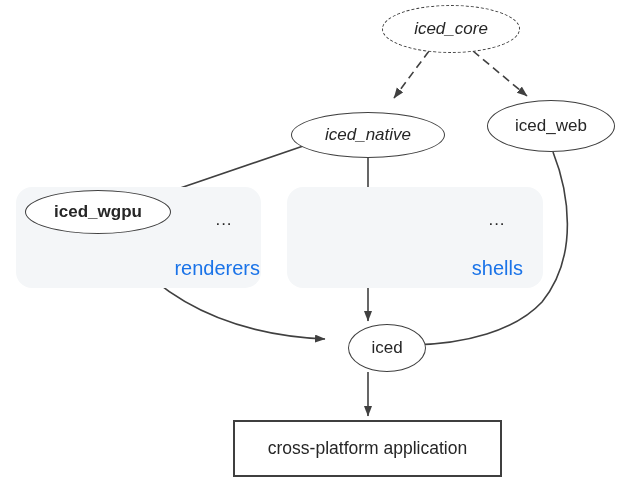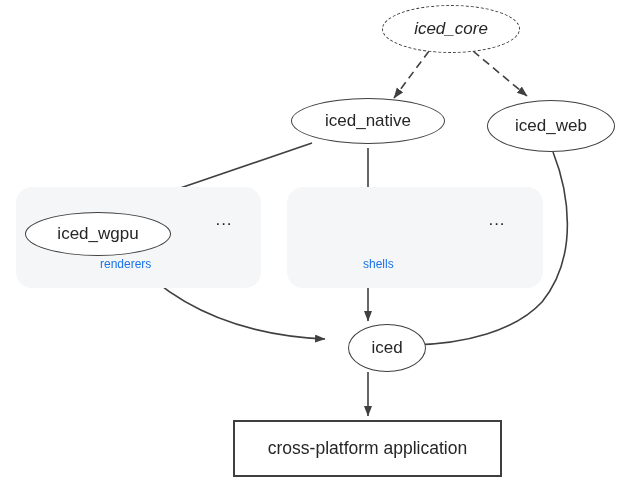--- a/index.html
+++ b/index.html
@@ -45,21 +45,22 @@
     position: absolute;
     width: 48px;
     text-align: center;
     font-size: 17px;
     color: var(--text);
     letter-spacing: 1px;
   }
   .group-label {
     position: absolute;
     width: 160px;
-    font-size: 12px;
+    text-align: right;
+    font-size: 20px;
     color: var(--group-label);
   }
   .node {
     position: absolute;
     display: flex;
     align-items: center;
     justify-content: center;
     font-size: 17px;
     color: var(--text);
     background: var(--node-fill);
@@ -99,24 +100,24 @@
   <div class="group" style="left:287px; top:187px; width:256px; height:101px;"></div>
 
   <div class="ellipsis" style="left:200px; top:210px;">...</div>
   <div class="ellipsis" style="left:473px; top:210px;">...</div>
 
   <div class="group-label" style="left:100px; top:257px;">renderers</div>
   <div class="group-label" style="left:363px; top:257px;">shells</div>
 
   <div class="node ellipse dashed-border" style="left:382px; top:5px; width:138px; height:48px;font-style:italic;">iced_core</div>
 
-  <div class="node ellipse" style="left:291px; top:98px; width:154px; height:46px;">iced_native</div>
+  <div class="node ellipse" style="left:291px; top:112px; width:154px; height:46px;font-style:italic;">iced_native</div>
 
   <div class="node ellipse" style="left:487px; top:100px; width:128px; height:52px;">iced_web</div>
 
-  <div class="node ellipse" style="left:25px; top:212px; width:146px; height:44px;">iced_wgpu</div>
+  <div class="node ellipse" style="left:25px; top:190px; width:146px; height:44px;font-weight:bold;">iced_wgpu</div>
 
 
   <div class="node ellipse" style="left:348px; top:324px; width:78px; height:48px;">iced</div>
 
   <div class="node rect" style="left:233px; top:420px; width:269px; height:57px;">cross-platform application</div>
 
 </div>
 
 </body></html>

